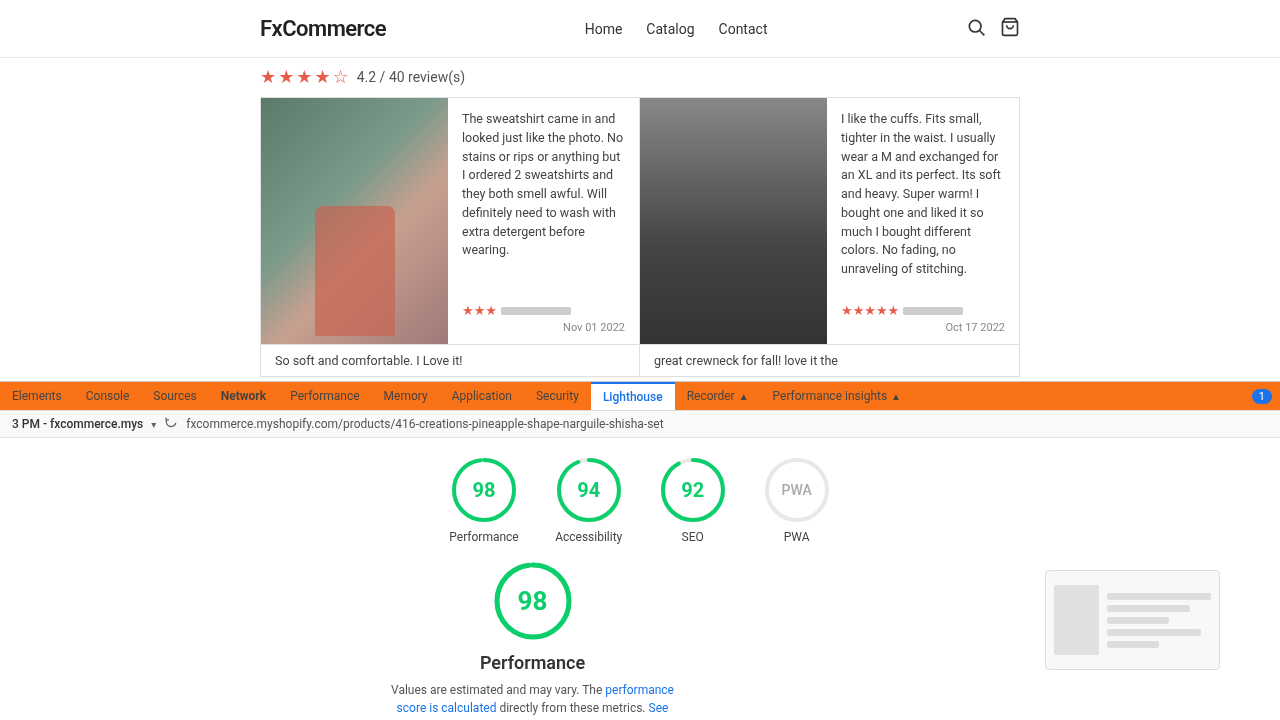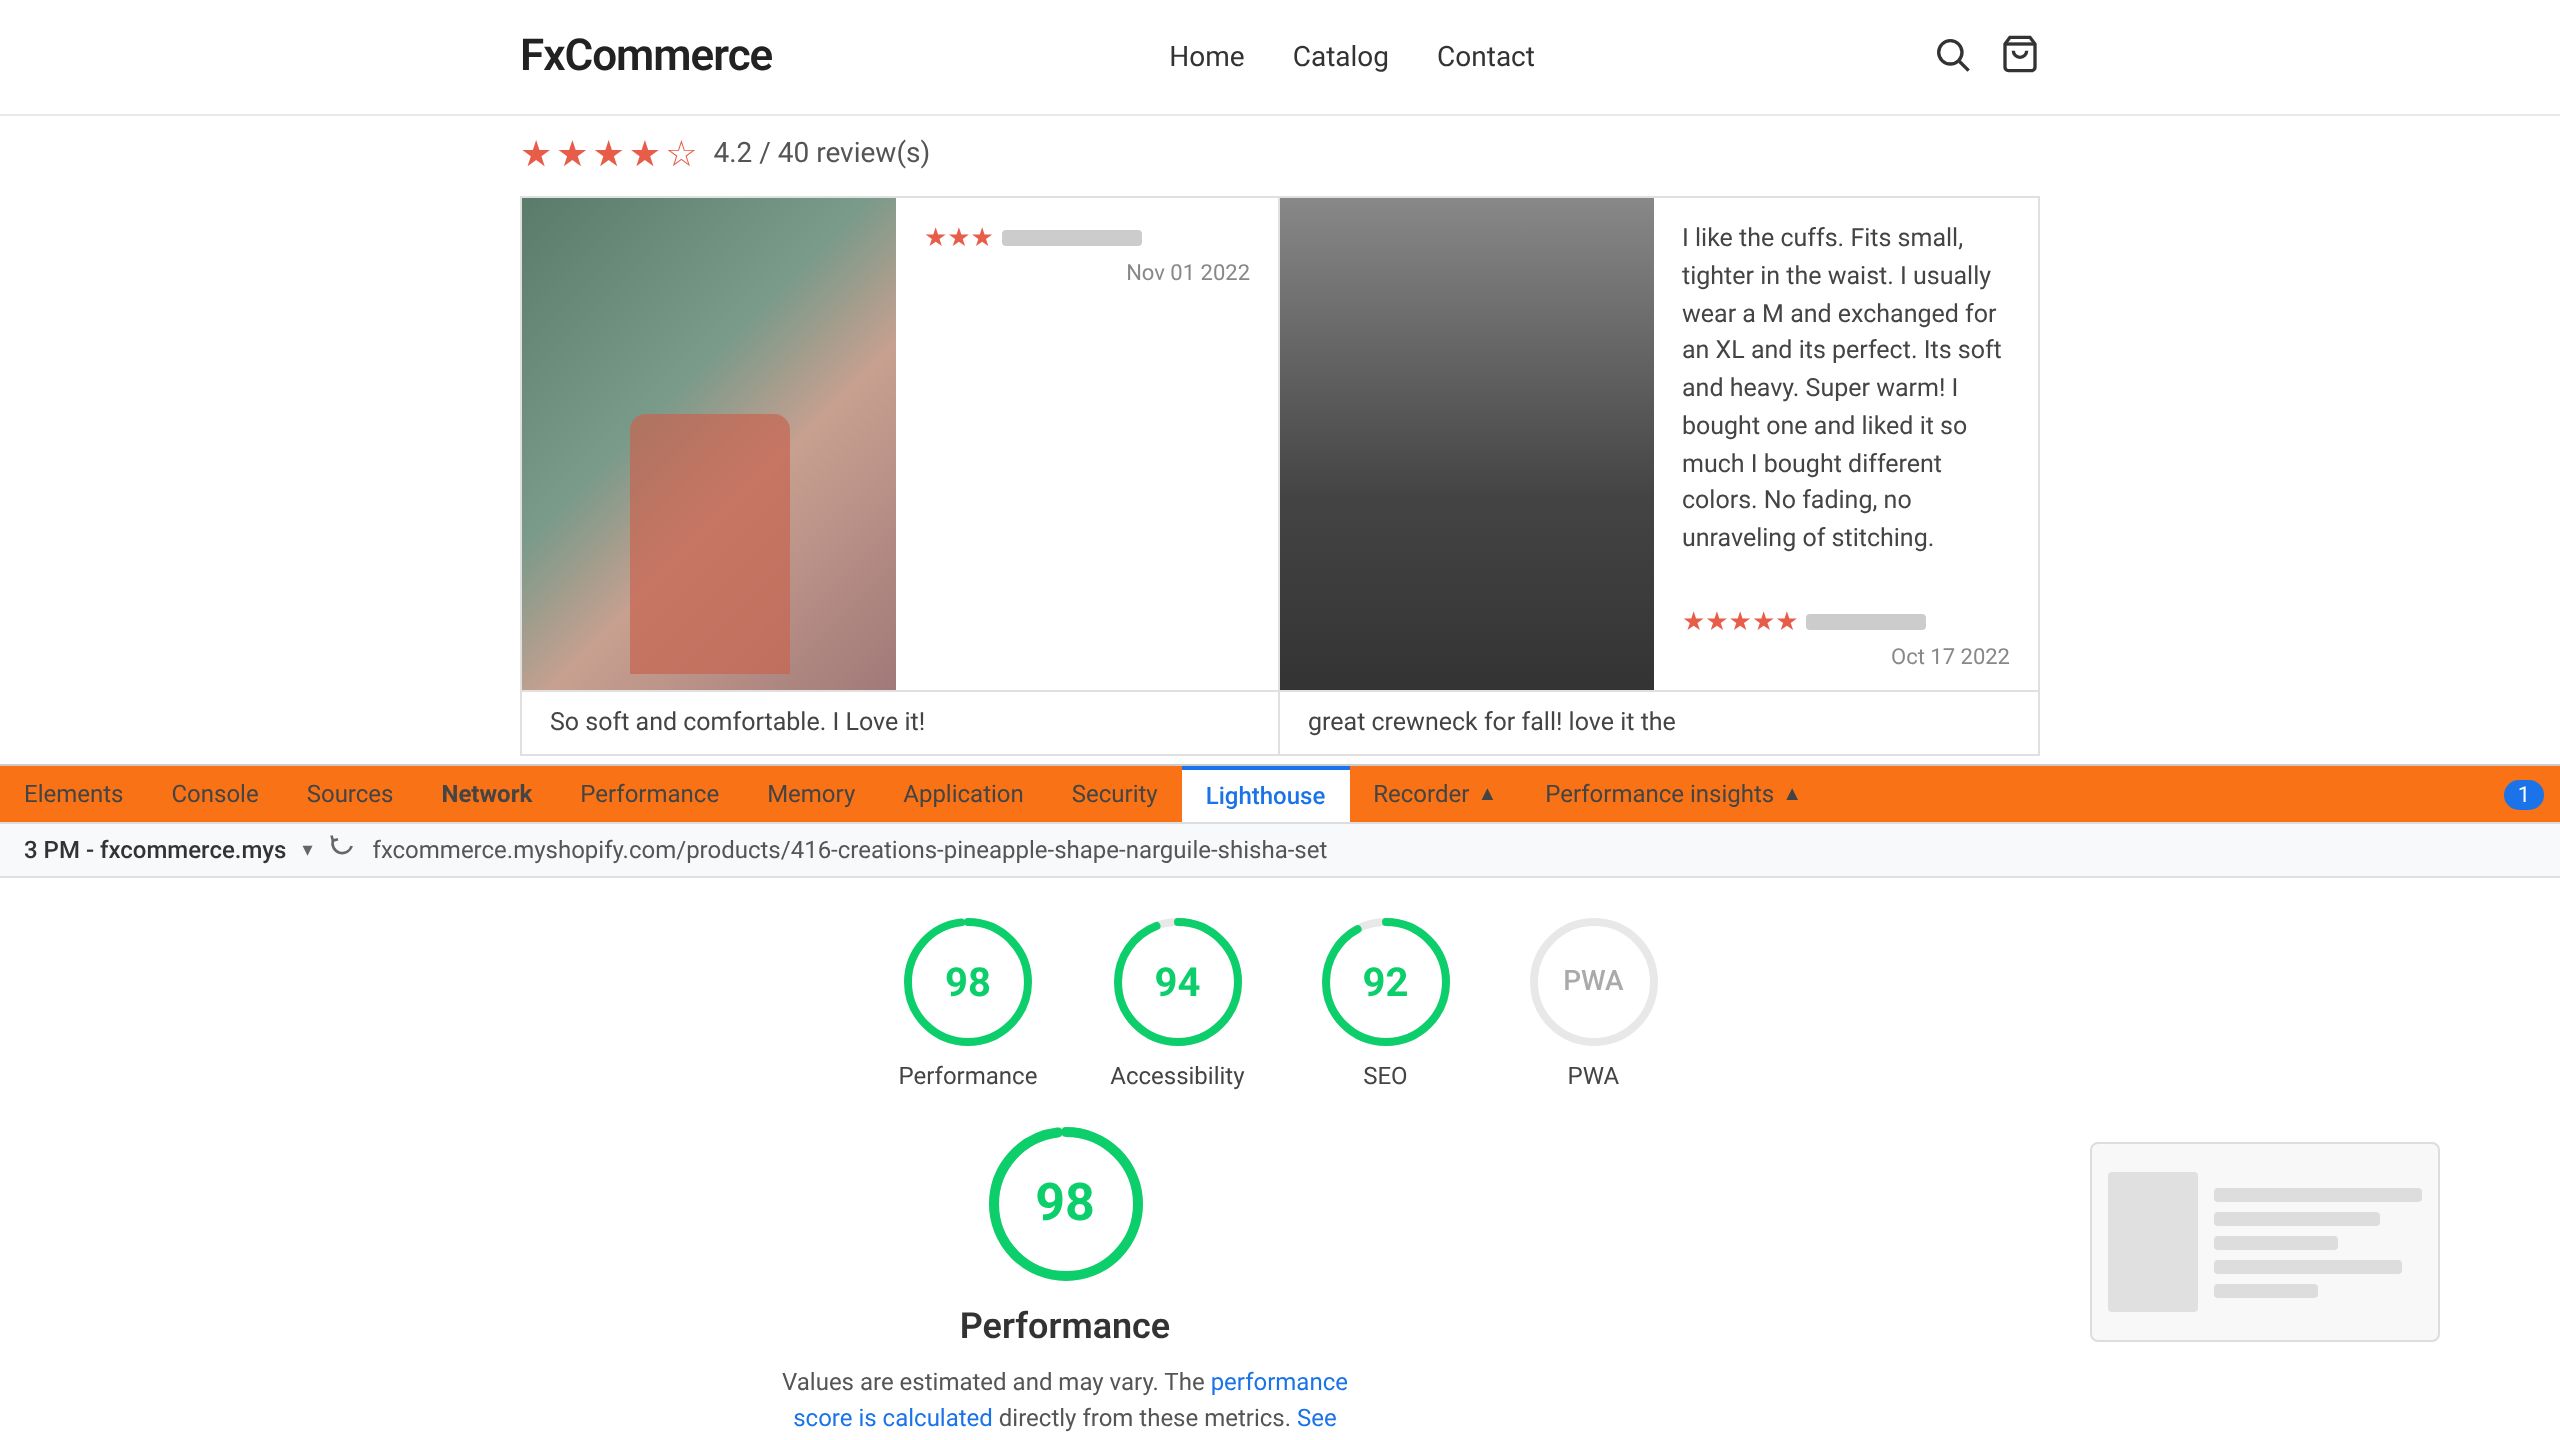--- a/index.html
+++ b/index.html
@@ -49,20 +49,21 @@
   <div style="display:grid; grid-template-columns:1fr 1fr; border:1px solid #e0e0e0; height:248px; overflow:hidden;">
 
     <div style="display:flex; border-right:1px solid #e0e0e0;">
       <div style="width:187px; height:248px; background:#8899aa; flex-shrink:0; display:flex; align-items:center; justify-content:center; overflow:hidden;">
 
         <div style="width:100%;height:100%;background:linear-gradient(135deg,#5a7a6a 0%,#7a9a8a 40%,#c8a090 60%,#a07878 100%); display:flex; align-items:flex-end; justify-content:center; padding-bottom:10px;">
           <div style="width:80px;height:130px;background:rgba(200,100,80,0.7);border-radius:8px 8px 0 0;"></div>
         </div>
       </div>
       <div style="padding:12px 14px; flex:1; display:flex; flex-direction:column; justify-content:space-between; overflow:hidden;">
+        <p style="font-size:12.5px; color:#444; line-height:1.5;">The sweatshirt came in and looked just like the photo. No stains or rips or anything but I ordered 2 sweatshirts and they both smell awful. Will definitely need to wash with extra detergent before wearing.</p>
         <div>
           <div style="display:flex; align-items:center; gap:4px; margin-bottom:3px;">
             <span style="color:#e85d4a; font-size:13px;">★★★</span>
             <div style="width:70px;height:8px;background:#ccc;border-radius:2px;"></div>
           </div>
           <div style="font-size:11px; color:#888; text-align:right;">Nov 01 2022</div>
         </div>
       </div>
     </div>
 

